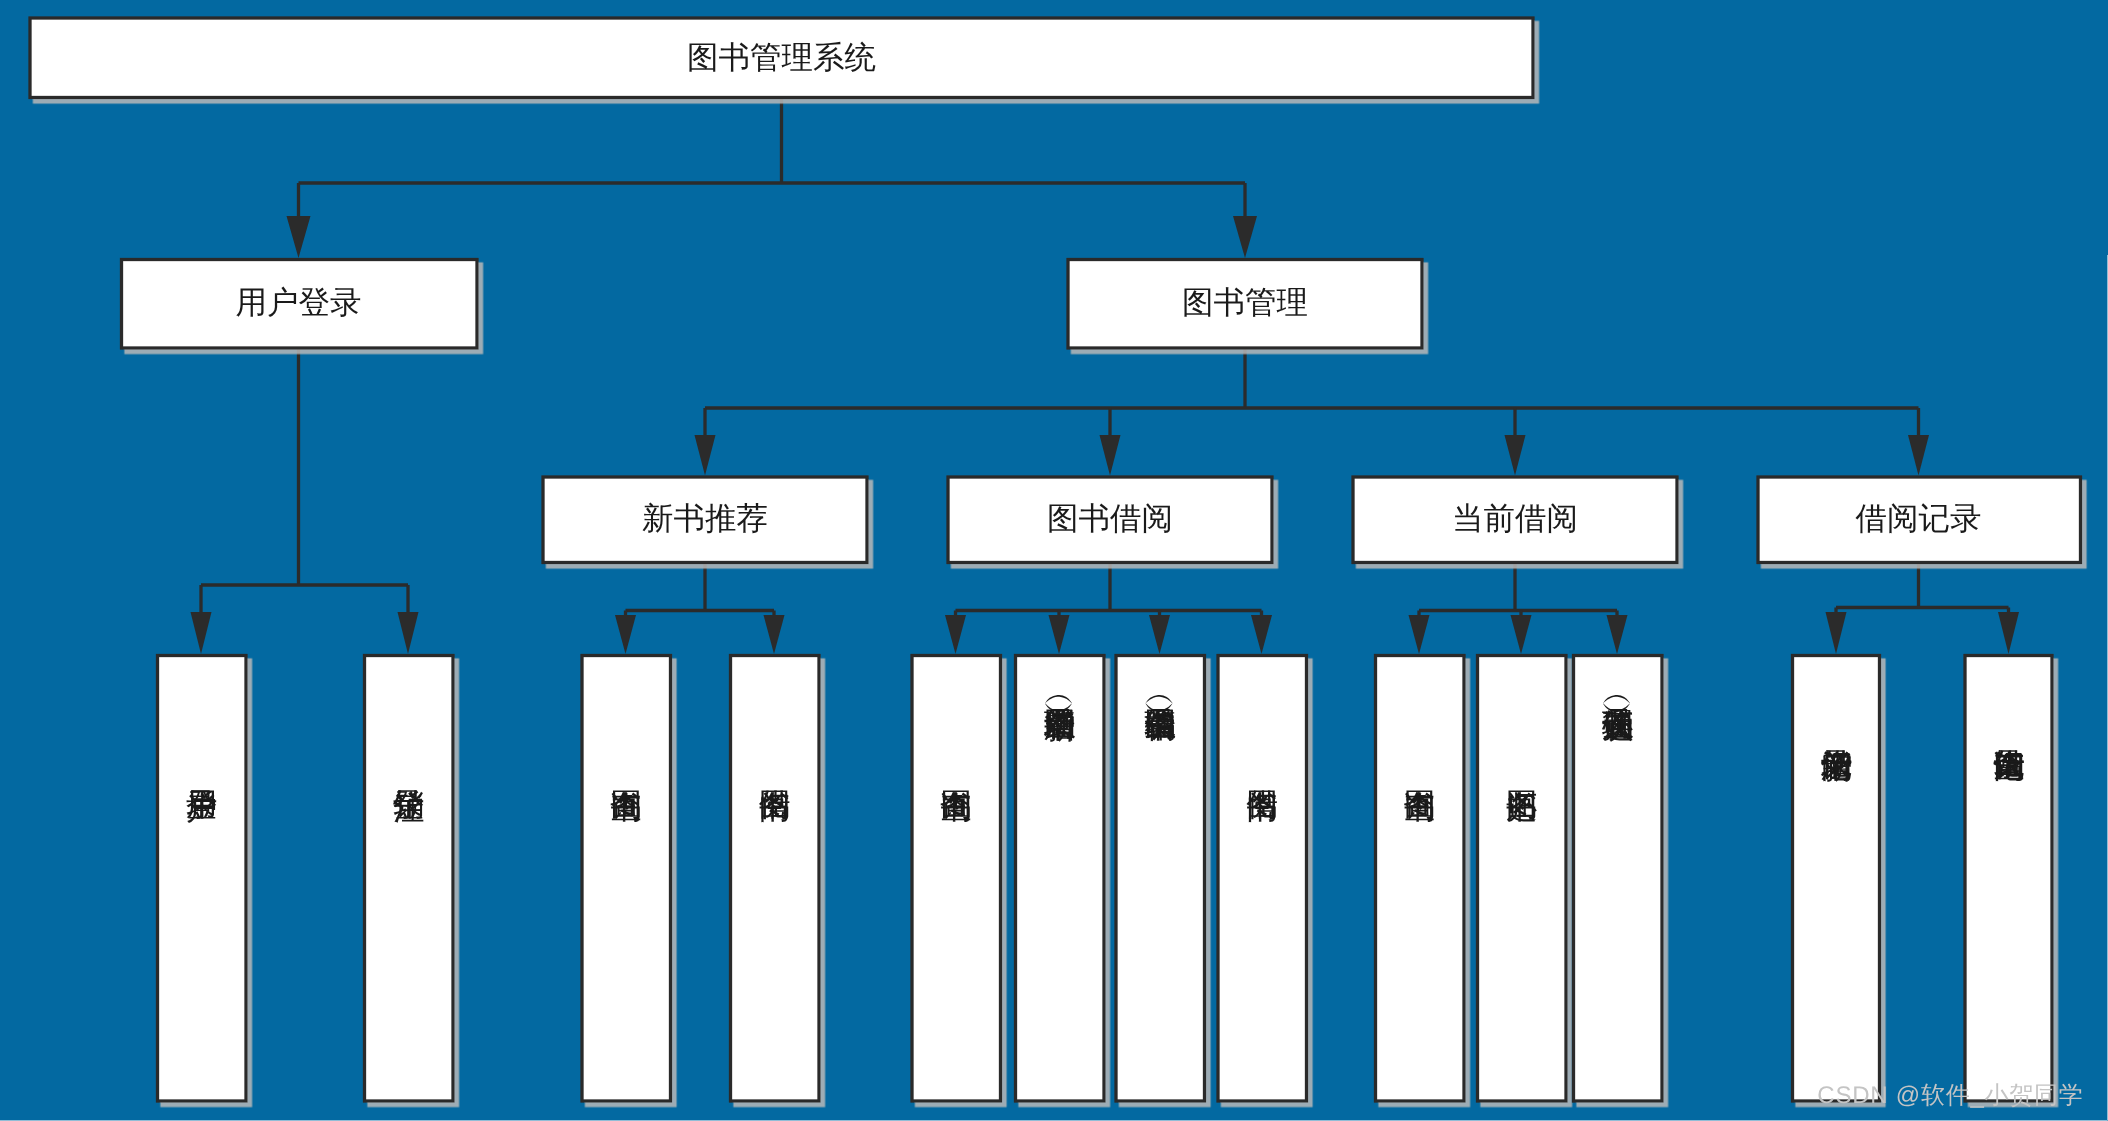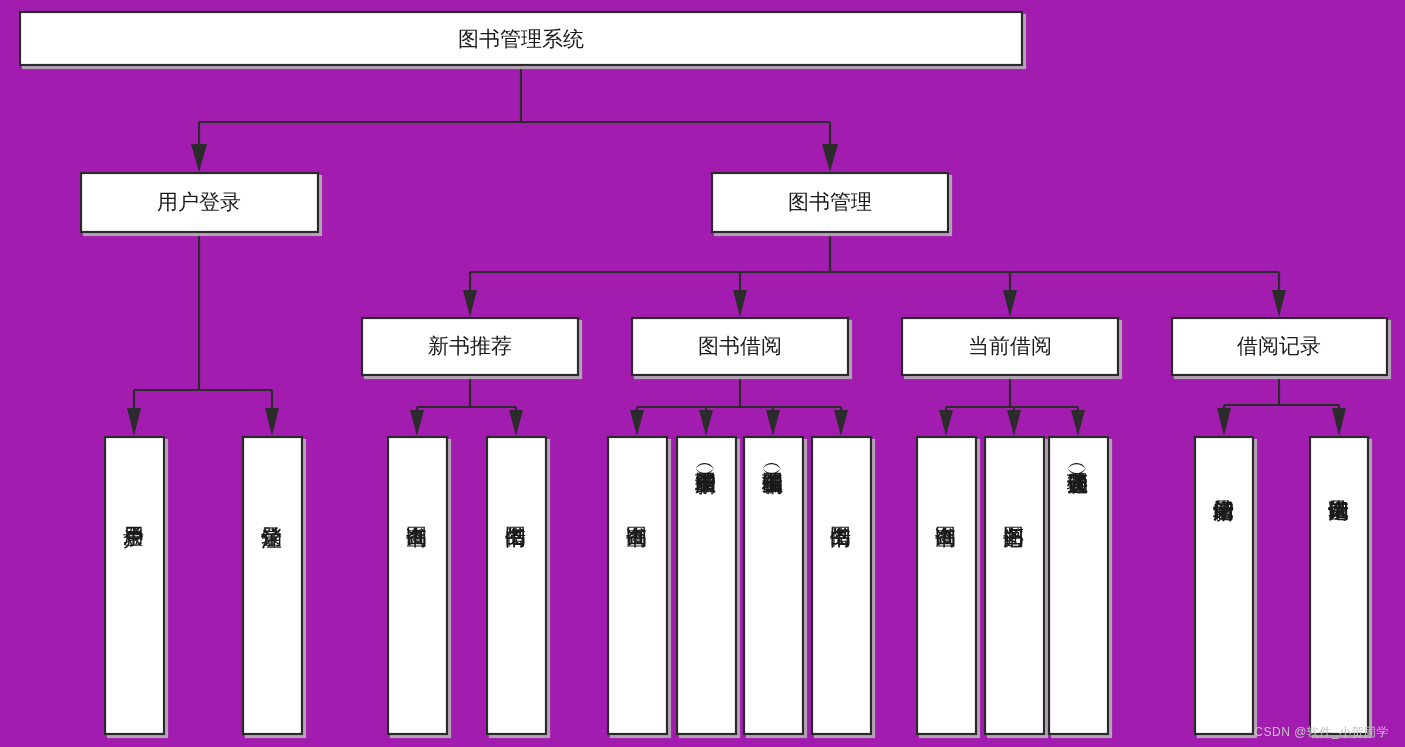--- a/index.html
+++ b/index.html
@@ -7,21 +7,21 @@
     padding: 0;
     background: #ffffff;
   }
   body {
     font-family: "Liberation Sans", "DejaVu Sans", sans-serif;
   }
   #diagram-root {
     position: relative;
     width: 1405px;
     height: 747px;
-    background: #a21caf;
+    background: #0369a1;
     overflow: hidden;
   }
   svg#tree-svg {
     position: absolute;
     left: 0;
     top: 0;
     width: 1405px;
     height: 747px;
     display: block;
   }
@@ -50,21 +50,21 @@
   }
   .arrow-head {
     fill: #2b2b2b;
     stroke: none;
   }
   .watermark-text {
     position: absolute;
     right: 16px;
     bottom: 6px;
     font-family: "Liberation Sans", "DejaVu Sans", sans-serif;
-    font-size: 12px;
+    font-size: 16px;
     color: #c4c4c4;
     white-space: nowrap;
     letter-spacing: 0.5px;
     user-select: none;
   }
 </style>
 </head>
 <body>
 
 <div id="diagram-root">

